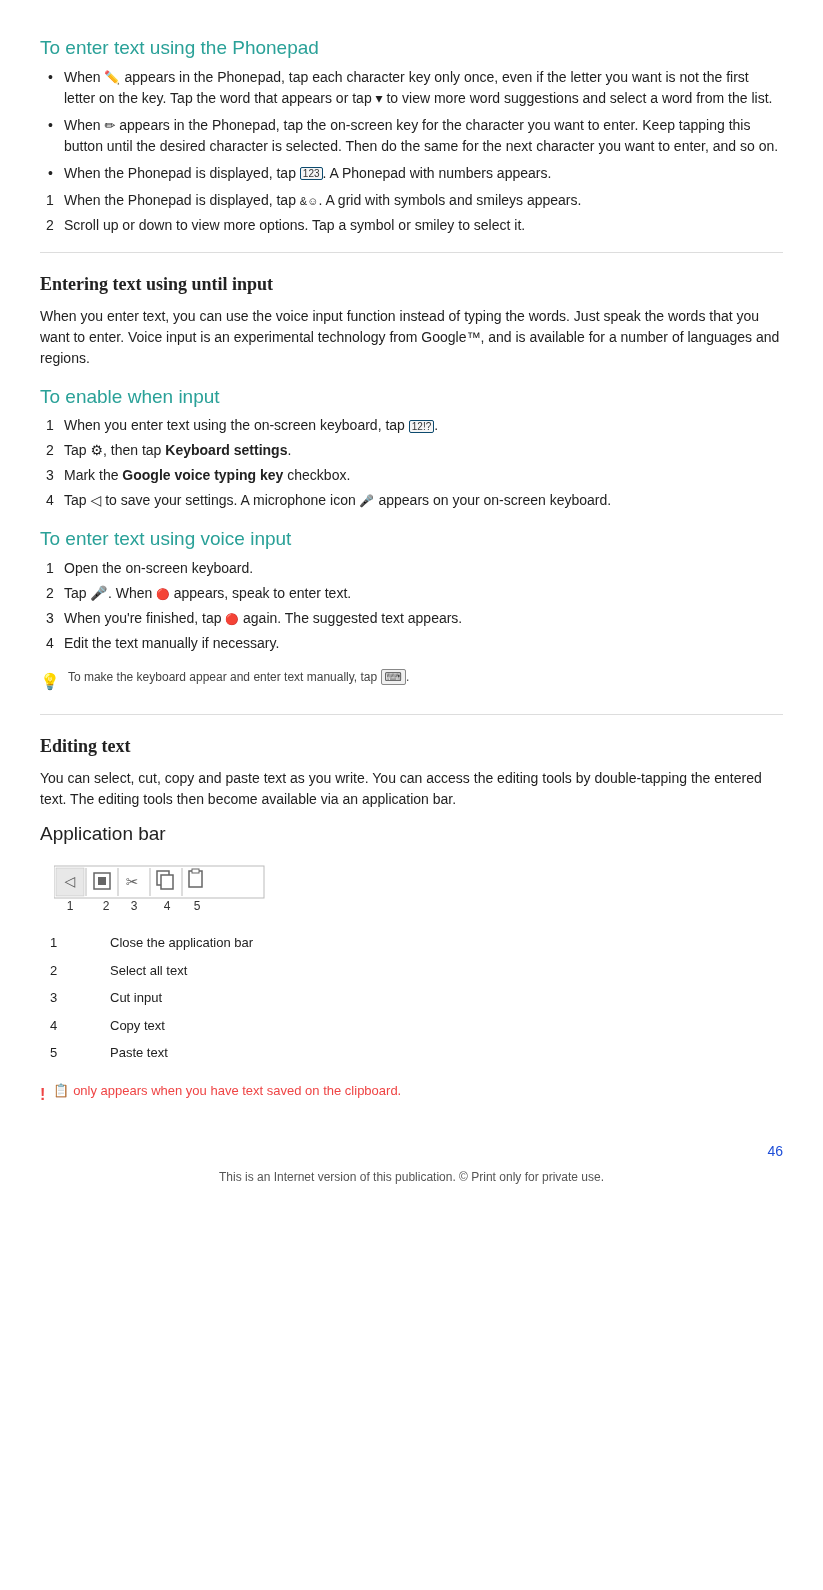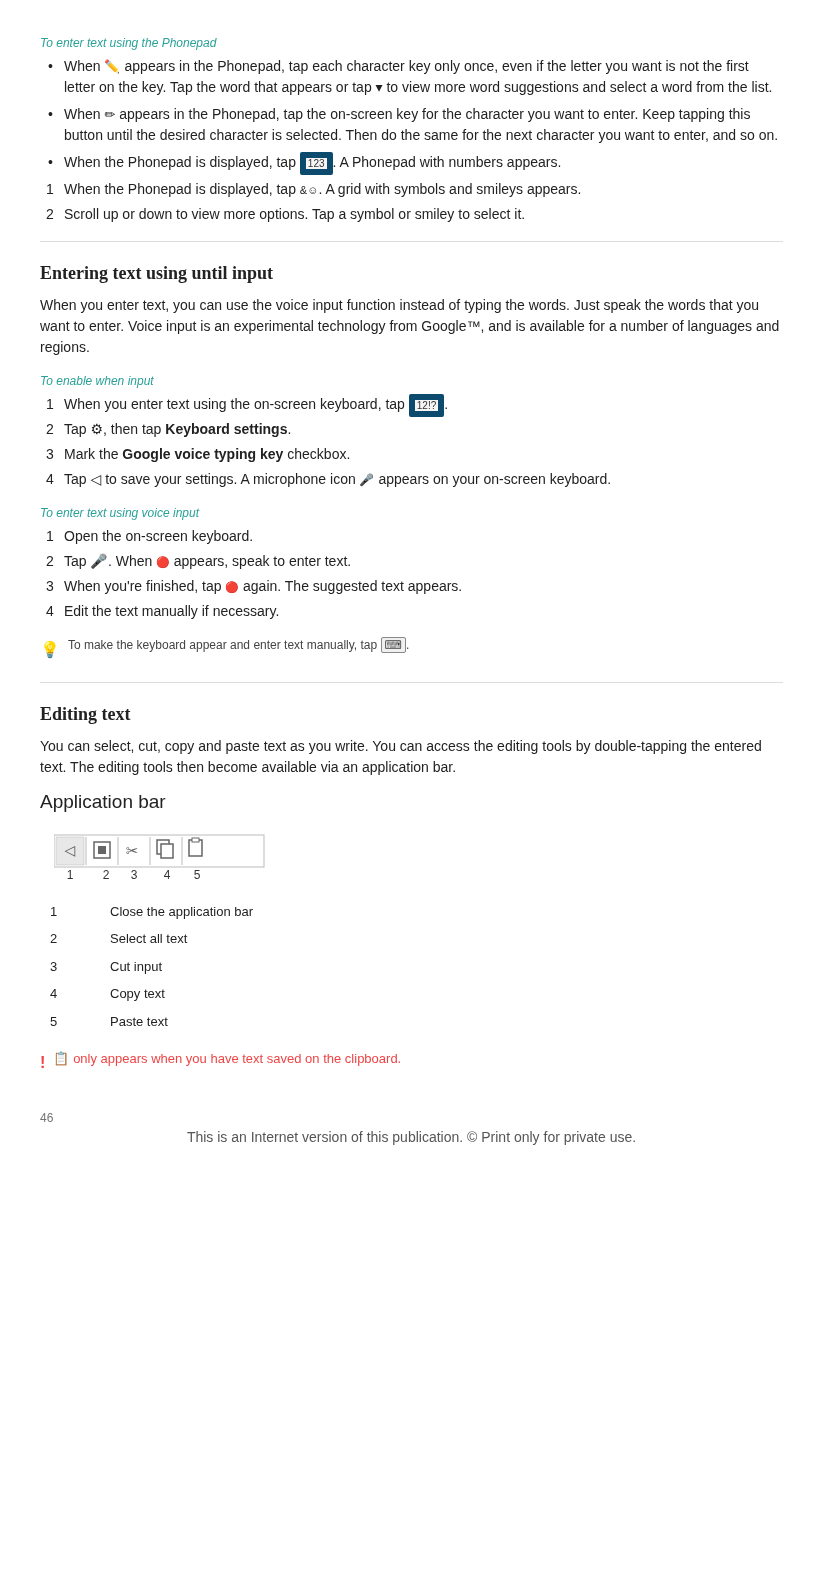--- a/index.html
+++ b/index.html
@@ -15,23 +15,22 @@
     }
     .section-heading {
       font-size: 18px;
       font-weight: bold;
       font-family: Georgia, serif;
       margin: 18px 0 8px 0;
       color: #222;
     }
     .subsection-heading {
       color: #2aa198;
-      font-size: 12px;
+      font-size: 19px;
       margin: 14px 0 4px 0;
-      font-style: italic;
     }
     ul.bullet-list {
       list-style: none;
       margin: 0 0 6px 0;
       padding: 0;
     }
     ul.bullet-list li {
       padding-left: 24px;
       position: relative;
       margin-bottom: 6px;
@@ -110,33 +109,34 @@
     table.app-table td {
       padding: 4px 10px;
       vertical-align: top;
       font-size: 13px;
     }
     table.app-table td:first-child {
       width: 60px;
       color: #222;
     }
     .page-footer {
-      text-align: left;
+      text-align: right;
       margin-top: 30px;
-      color: #737373;
-      font-size: 12px;
+      color: #1d4ed8;
+      font-size: 14px;
     }
     .footer-note {
       text-align: center;
-      font-size: 14px;
+      font-size: 12px;
       color: #555;
+      margin-top: 6px;
     }
     .inline-kbd {
       font-size: 10px;
-      border: 6px solid #0c4a6e;
+      border: 1px solid #0c4a6e;
       border-radius: 2px;
       padding: 0 2px;
       background: #f5f5f5;
       color: #333;
       vertical-align: middle;
     }
     .mic-icon { font-size: 12px; }
     .icon-inline { font-size: 11px; vertical-align: middle; }
     hr.section-divider {
       border: none;

